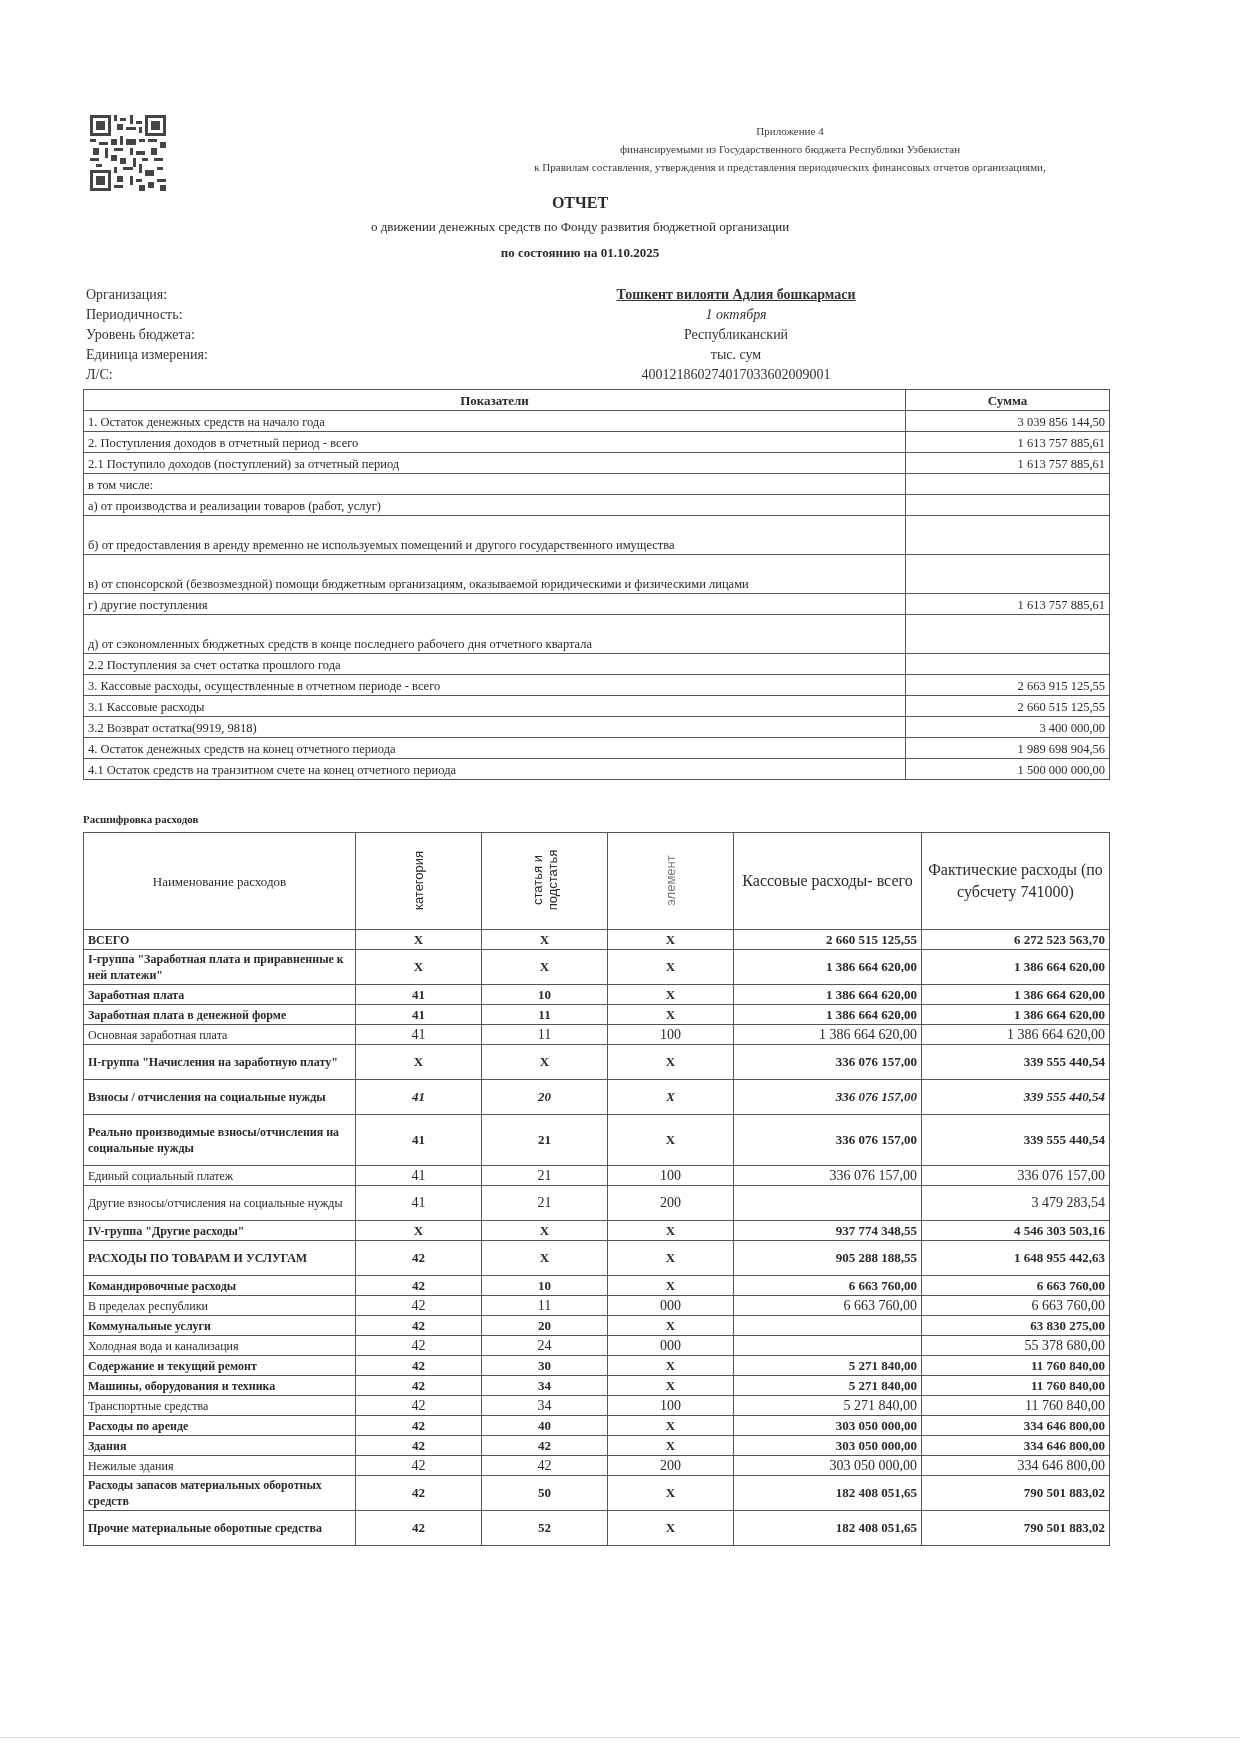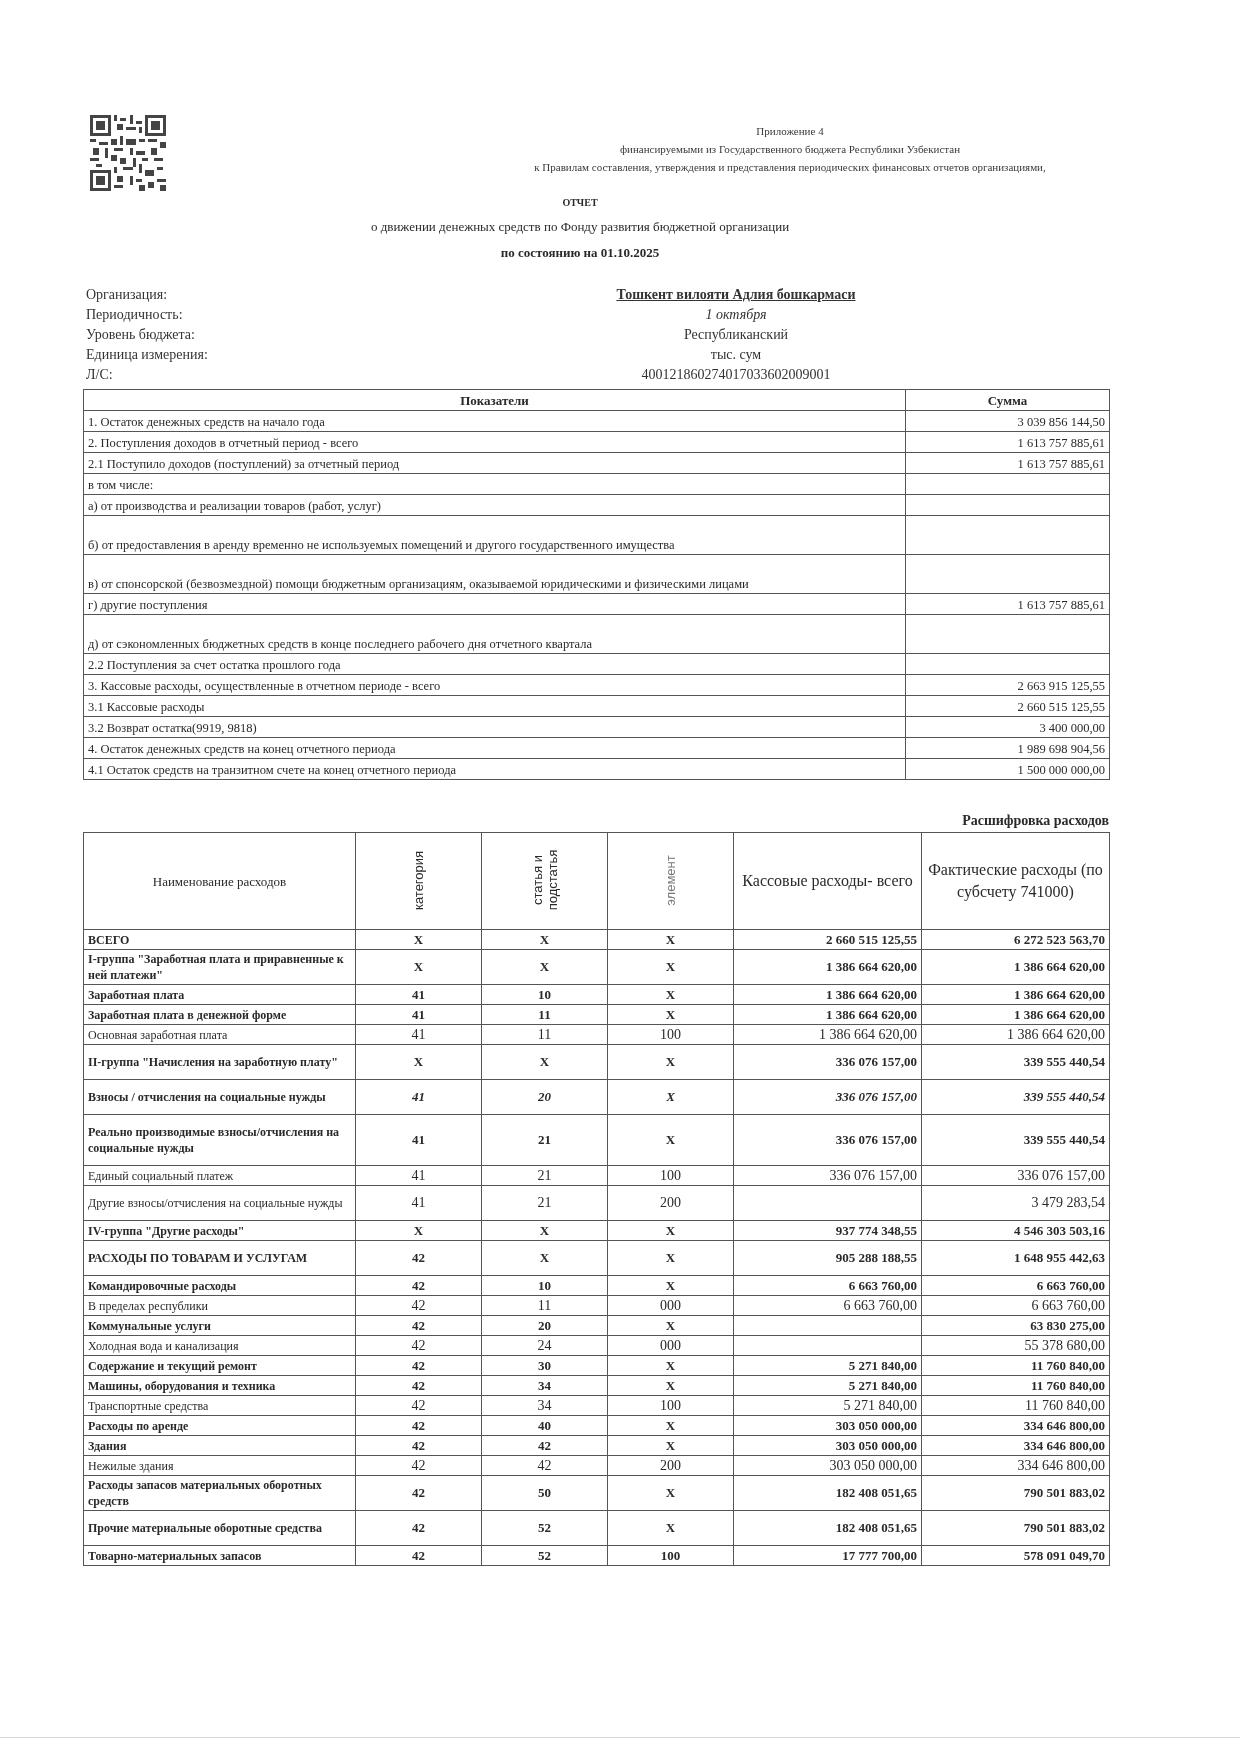--- a/index.html
+++ b/index.html
@@ -3,40 +3,40 @@
 <meta charset="utf-8">
 <style>
   html, body { margin: 0; padding: 0; background: #ffffff; }
   body { width: 1240px; height: 1754px; position: relative; overflow: hidden;
          font-family: "Liberation Serif", "DejaVu Serif", serif; color: #2a2a2a; }
   .qr { position: absolute; left: 90px; top: 115px; width: 76px; height: 76px; }
   .appendix { position: absolute; left: 470px; top: 122px; width: 640px; text-align: center;
               font-size: 11px; line-height: 18px; color: #3a3a3a; }
   .appendix div { white-space: nowrap; }
   .title-block { position: absolute; left: 280px; top: 192px; width: 600px; text-align: center; }
-  .title-block .t1 { font-size: 10px; font-weight: bold; line-height: 22px; }
+  .title-block .t1 { font-size: 16px; font-weight: bold; line-height: 22px; }
   .title-block .t2 { font-size: 13px; font-weight: normal; line-height: 26px; }
   .title-block .t3 { font-size: 13px; font-weight: bold; line-height: 26px; }
   .meta { position: absolute; left: 86px; top: 287px; width: 1000px; font-size: 14px; }
   .meta .row { height: 20px; position: relative; }
   .meta .lbl { position: absolute; left: 0; top: 0; color: #333; }
   .meta .val { position: absolute; left: 470px; width: 360px; text-align: center; top: 0; color: #333; }
   .meta .val.org { font-weight: bold; text-decoration: underline; font-size: 14px; }
   .meta .val.period { font-style: italic; }
 
   table { border-collapse: collapse; position: absolute; left: 83px; table-layout: fixed; }
   td, th { border: 1px solid #555; padding: 0 4px; font-size: 12.5px; line-height: 17px; }
   .sum-table { top: 389px; width: 1026px; }
   .sum-table th { font-weight: bold; font-size: 13px; height: 20px; text-align: center; }
   .sum-table td.amt { text-align: right; }
   .sum-table tr.b td { font-weight: normal; }
   .sum-table td { height: 20px; vertical-align: bottom; }
   .sum-table tr.tall2 td { height: 38px; }
-  .sub-title { position: absolute; left: 83px; top: 813px; width: 1026px; text-align: right;
-               font-size: 14px; font-weight: bold; }
+  .sub-title { position: absolute; left: 83px; top: 813px; width: 1026px; text-align: left;
+               font-size: 11px; font-weight: bold; }
   .exp-table { top: 832px; width: 1026px; }
   .exp-table th { font-weight: normal; height: 96px; }
   .exp-table th.name { font-size: 13px; }
   .exp-table th.money { font-size: 16px; line-height: 22px; }
   .exp-table th.rot span { display: inline-block; transform: rotate(-90deg); white-space: nowrap;
                            font-family: "Liberation Sans", "DejaVu Sans", sans-serif; font-size: 13px; line-height: 15px; }
   .exp-table td { height: 19px; vertical-align: middle; font-size: 12px; line-height: 16px; }
   .exp-table td.c { text-align: center; font-size: 14px; }
   .exp-table td.r { text-align: right; font-size: 14px; }
   .exp-table tr.b td { font-weight: bold; }
@@ -422,24 +422,16 @@
         <td class="r">790 501 883,02</td>
       </tr>
       <tr class="b h2">
         <td>Прочие материальные оборотные средства</td>
         <td class="c">42</td>
         <td class="c">52</td>
         <td class="c">X</td>
         <td class="r">182 408 051,65</td>
         <td class="r">790 501 883,02</td>
       </tr>
-      <tr class="b">
-        <td>Товарно-материальных запасов</td>
-        <td class="c">42</td>
-        <td class="c">52</td>
-        <td class="c">100</td>
-        <td class="r">17 777 700,00</td>
-        <td class="r">578 091 049,70</td>
-      </tr>
     </tbody>
 </table>
 
 <div class="scanline"></div>
 
 </body></html>

